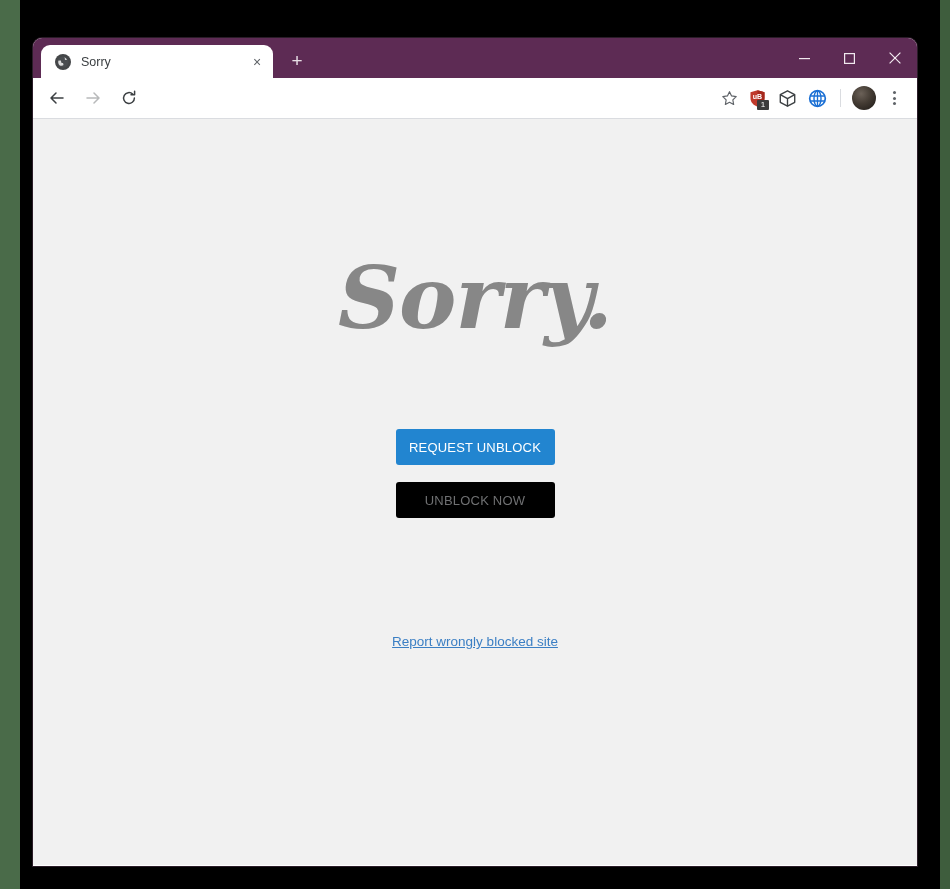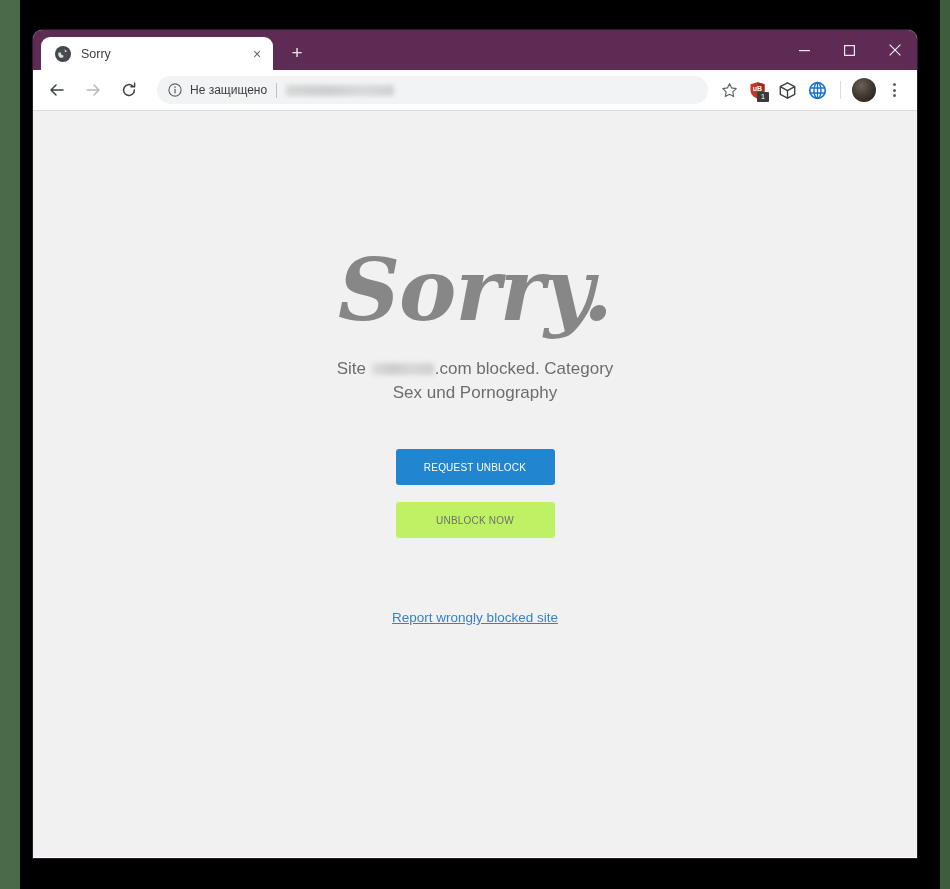--- a/index.html
+++ b/index.html
@@ -32,21 +32,21 @@
     position: absolute;
     left: 20px; top: 0;
     width: 920px; height: 889px;
     background: #000000;
   }
 
   
   #browser-window {
     position: absolute;
     left: 33px;
-    top: 30px;
+    top: 38px;
     width: 884px;
     height: 828px;
     border-radius: 9px 9px 0 0;
     overflow: hidden;
     background: #ffffff;
     box-shadow: 0 0 0 1px rgba(120,80,115,0.35);
   }
 
   
   #title-bar {
@@ -255,20 +255,21 @@
   }
 
   
   #page {
     height: 746px;
     background: #f1f1f1;
     display: flex;
     flex-direction: column;
     align-items: center;
     box-sizing: border-box;
+    gap: 44px;
   }
   #sorry-logo {
     margin-top: 136px;
     font-family: "DejaVu Serif", serif;
     font-weight: bold;
     font-style: italic;
     font-size: 86px;
     line-height: 1;
     color: #878787;
     letter-spacing: -1px;
@@ -299,34 +300,34 @@
     flex-direction: column;
     align-items: center;
     gap: 17px;
   }
   .action-btn {
     width: 159px;
     height: 36px;
     border: 0;
     border-radius: 3px;
     font-family: "Liberation Sans", sans-serif;
-    font-size: 10px;
+    font-size: 13px;
     letter-spacing: 0.2px;
     cursor: pointer;
     display: flex;
     align-items: center;
     justify-content: center;
     box-sizing: border-box;
   }
   .action-btn.primary {
     background: #2285d0;
     color: #ffffff;
   }
   .action-btn.secondary {
-    background: #bef264;
+    background: #000000;
     color: #6f7072;
   }
   #report-link {
     margin-top: 72px;
     font-size: 13.5px;
     color: #3b7fc4;
     text-decoration: underline;
     cursor: pointer;
     font-family: "Liberation Sans", sans-serif;
   }
@@ -387,32 +388,20 @@
         <path d="M3 9h11.5M10 4l5 5-5 5" fill="none" stroke="#3c4043" stroke-width="1.5" stroke-linecap="round" stroke-linejoin="round"></path>
       </svg>
     </div>
     <div class="nav-btn">
       <svg width="18" height="18" viewBox="0 0 18 18">
         <path d="M14.4 9a5.4 5.4 0 1 1-1.7-3.9" fill="none" stroke="#3c4043" stroke-width="1.5" stroke-linecap="round"></path>
         <path d="M14.6 2.2v3.6h-3.6" fill="none" stroke="#3c4043" stroke-width="1.5" stroke-linecap="round" stroke-linejoin="round"></path>
       </svg>
     </div>
 
-    <div id="omnibox">
-      <span id="security-icon">
-        <svg width="14" height="14" viewBox="0 0 14 14">
-          <circle cx="7" cy="7" r="6.1" fill="none" stroke="#5f6368" stroke-width="1.1"></circle>
-          <circle cx="7" cy="4" r="0.85" fill="#5f6368"></circle>
-          <rect x="6.4" y="5.8" width="1.25" height="4.6" rx="0.6" fill="#5f6368"></rect>
-        </svg>
-      </span>
-      <span id="security-text">Не защищено</span>
-      <span id="omnibox-divider"></span>
-      <span id="url-redacted" title=""></span>
-    </div>
 
     <div id="bookmark-star">
       <svg width="17" height="17" viewBox="0 0 18 18">
         <path d="M9 1.8l2.2 4.5 4.9.7-3.55 3.45.84 4.9L9 13.05 4.61 15.35l.84-4.9L1.9 7l4.9-.7z" fill="none" stroke="#5f6368" stroke-width="1.25" stroke-linejoin="round"></path>
       </svg>
     </div>
 
     <div class="ext-icon">
       <svg width="19" height="19" viewBox="0 0 20 20">
         <path d="M10 1.2 17.4 3.4v6.2c0 4.3-3 7.6-7.4 9.2-4.4-1.6-7.4-4.9-7.4-9.2V3.4z" fill="#c0392b"></path>
@@ -445,23 +434,20 @@
       <i></i>
         <i></i>
         <i></i>
     </div>
   </div>
 
   <div id="page">
 
     <div id="sorry-logo">Sorry.</div>
 
-    <div id="block-message">
-      <span>Site </span><span class="redacted"></span><span>.com blocked. Category Sex und Pornography</span>
-    </div>
 
     <div id="actions">
       <button class="action-btn primary">REQUEST UNBLOCK</button>
       <button class="action-btn secondary">UNBLOCK NOW</button>
     </div>
 
     <a id="report-link" href="#">Report wrongly blocked site</a>
   </div>
 
 </div>

